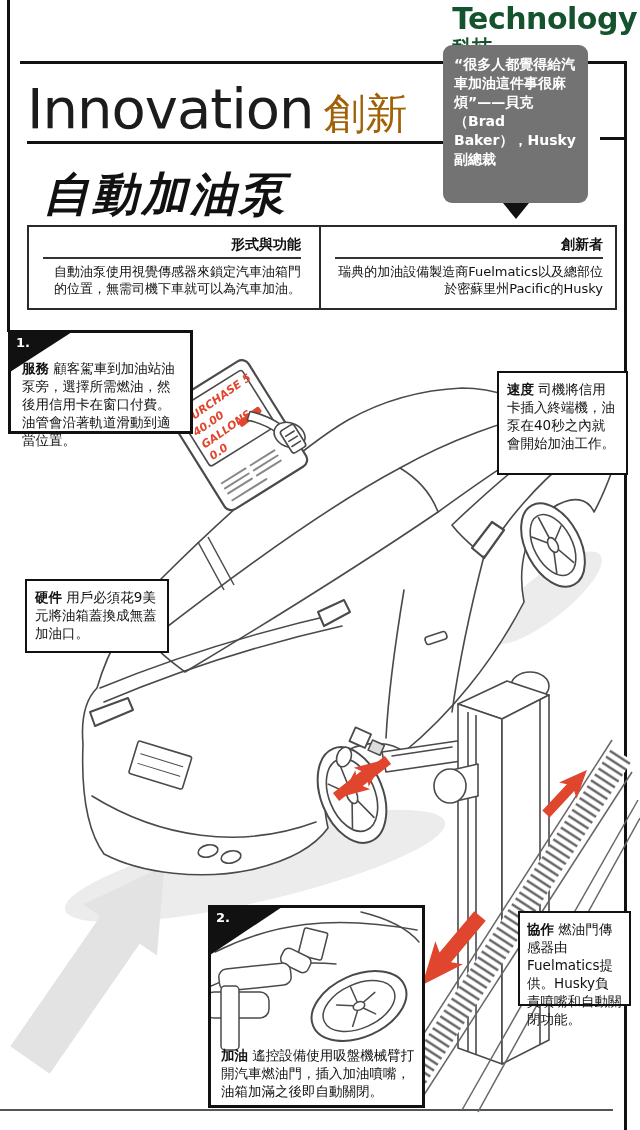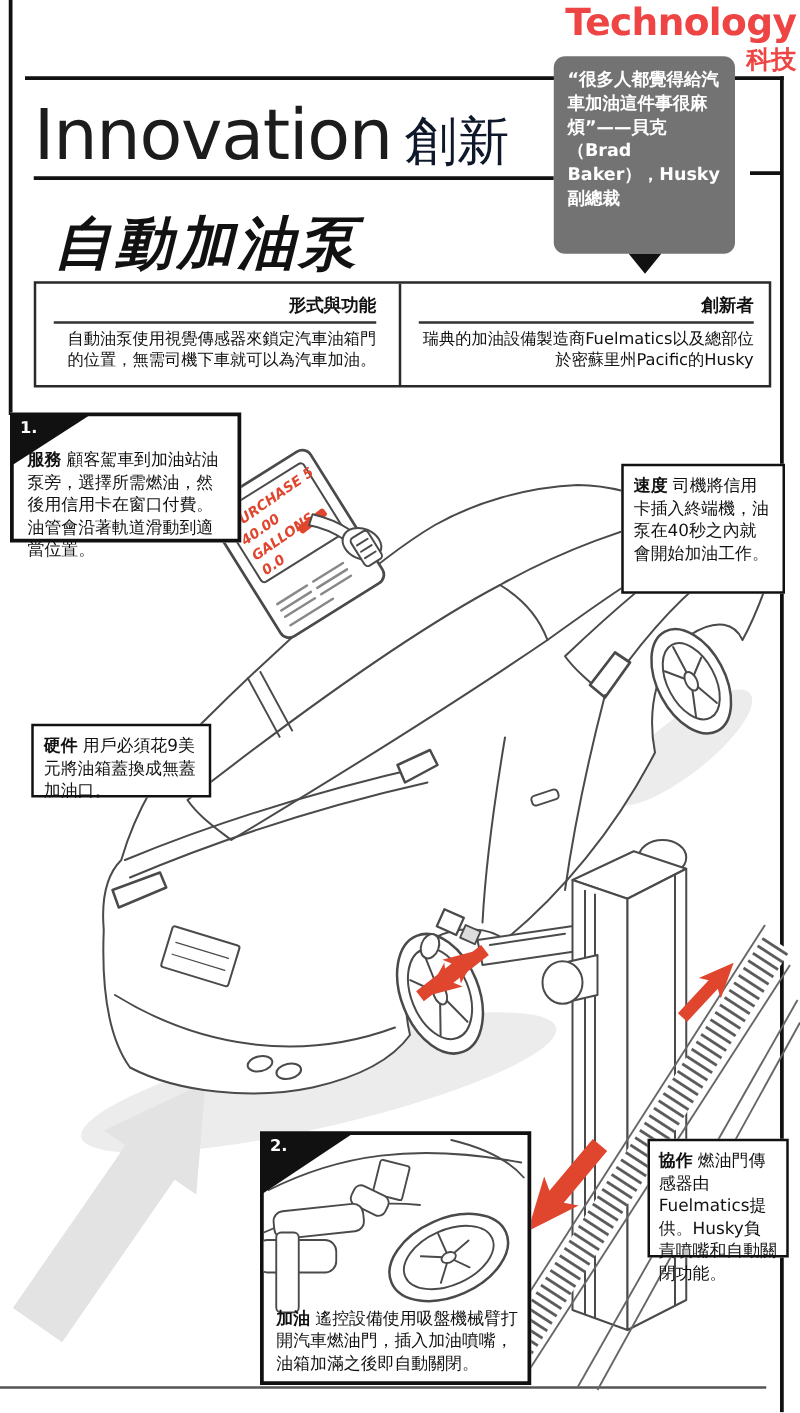--- a/index.html
+++ b/index.html
@@ -7,26 +7,26 @@
     position:relative; width:640px; height:1130px; background:#fff;
     font-family:"DejaVu Sans","Liberation Sans",sans-serif; color:#111;
     overflow:hidden;
   }
   .rule{position:absolute;background:#111;z-index:0;}
   .rule-left{left:7px;top:0;width:3px;height:332px;}
   .rule-top{left:20px;top:61px;width:607px;height:3px;}
   .rule-right{left:624px;top:61px;width:3px;height:1069px;}
   .rule-tick{left:600px;top:137px;width:24px;height:3px;}
   .rule-bottom{left:0;top:1109px;width:613px;height:2px;background:#555;}
-  .masthead{position:absolute;top:2px;right:3px;text-align:right;z-index:3;color:#ef4444;}
+  .masthead{position:absolute;top:2px;right:3px;z-index:3;color:#14532d;}
   .masthead-title{font-size:30px;font-weight:bold;letter-spacing:-0.5px;line-height:34px;}
   .masthead-subtitle{font-size:20px;font-weight:bold;line-height:22px;}
   .section-title{position:absolute;left:27px;top:76px;z-index:2;white-space:nowrap;}
   .section-title .en{font-size:56px;font-weight:400;color:#1c1c1c;letter-spacing:-1px;}
-  .section-title .zh{font-size:42px;font-weight:400;color:#0f172a;margin-left:10px;}
+  .section-title .zh{font-size:42px;font-weight:400;color:#a16207;margin-left:10px;}
   .section-underline{position:absolute;left:27px;top:141px;width:416px;height:3px;background:#111;z-index:2;}
   .headline{position:absolute;left:27px;top:148px;font-size:46px;font-weight:700;letter-spacing:3px;z-index:2;margin:16px;font-style:italic;}
   .quote-box{
     position:absolute;left:443px;top:45px;width:145px;height:158px;background:#737373;color:#fff;
     border-radius:9px;padding:10px 11px;box-sizing:border-box;
     font-size:14px;font-weight:bold;line-height:19px;z-index:3;
   }
   .quote-pointer{
     position:absolute;left:60px;top:100%;width:0;height:0;
     border-left:13px solid transparent;border-right:13px solid transparent;border-top:16px solid #111;
@@ -42,21 +42,21 @@
   .info-heading{font-size:14px;font-weight:bold;}
   .info-underline{height:2px;background:#333;margin:3px 0 4px;}
   .info-body{font-size:13px;line-height:17px;}
   .callout{
     position:absolute;background:#fff;border:2px solid #111;box-sizing:border-box;
     font-size:13.5px;line-height:18px;z-index:3;
   }
   .callout .lead{font-weight:bold;margin-top:24px;}
   .callout-service{left:8px;top:330px;width:185px;height:104px;border-width:3px;padding:26px 8px 4px 11px;}
   .callout-speed{left:497px;top:371px;width:131px;height:104px;padding:7px 8px;}
-  .callout-hardware{left:25px;top:579px;width:144px;height:59px;padding:7px 8px;}
+  .callout-hardware{left:25px;top:579px;width:144px;height:74px;padding:7px 8px;}
   .callout-cooperation{left:518px;top:911px;width:113px;height:95px;padding:7px 7px;}
   .callout-refuel{left:208px;top:905px;width:217px;height:203px;border-width:3.5px;padding:0;}
   .wedge{
     position:absolute;left:-1px;top:-1px;background:#111;color:#fff;
     font-size:13px;font-weight:bold;padding:2px 0 0 6px;box-sizing:border-box;
   }
   .wedge-1{width:62px;height:40px;clip-path:polygon(0 0,100% 0,0 100%);}
   .wedge-2{width:72px;height:48px;clip-path:polygon(0 0,100% 0,0 100%);}
   .refuel-art{position:absolute;left:0;top:0;}
   .refuel-text{position:absolute;left:10px;right:7px;bottom:5px;}

